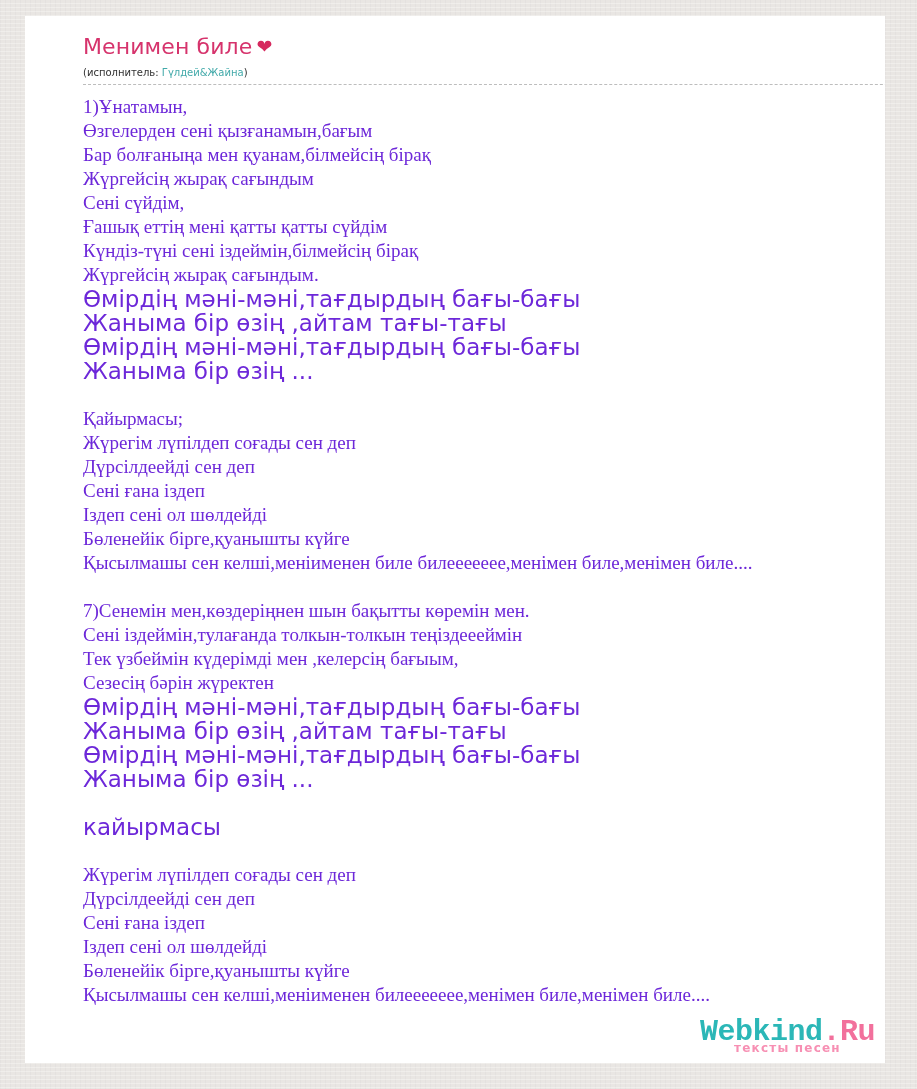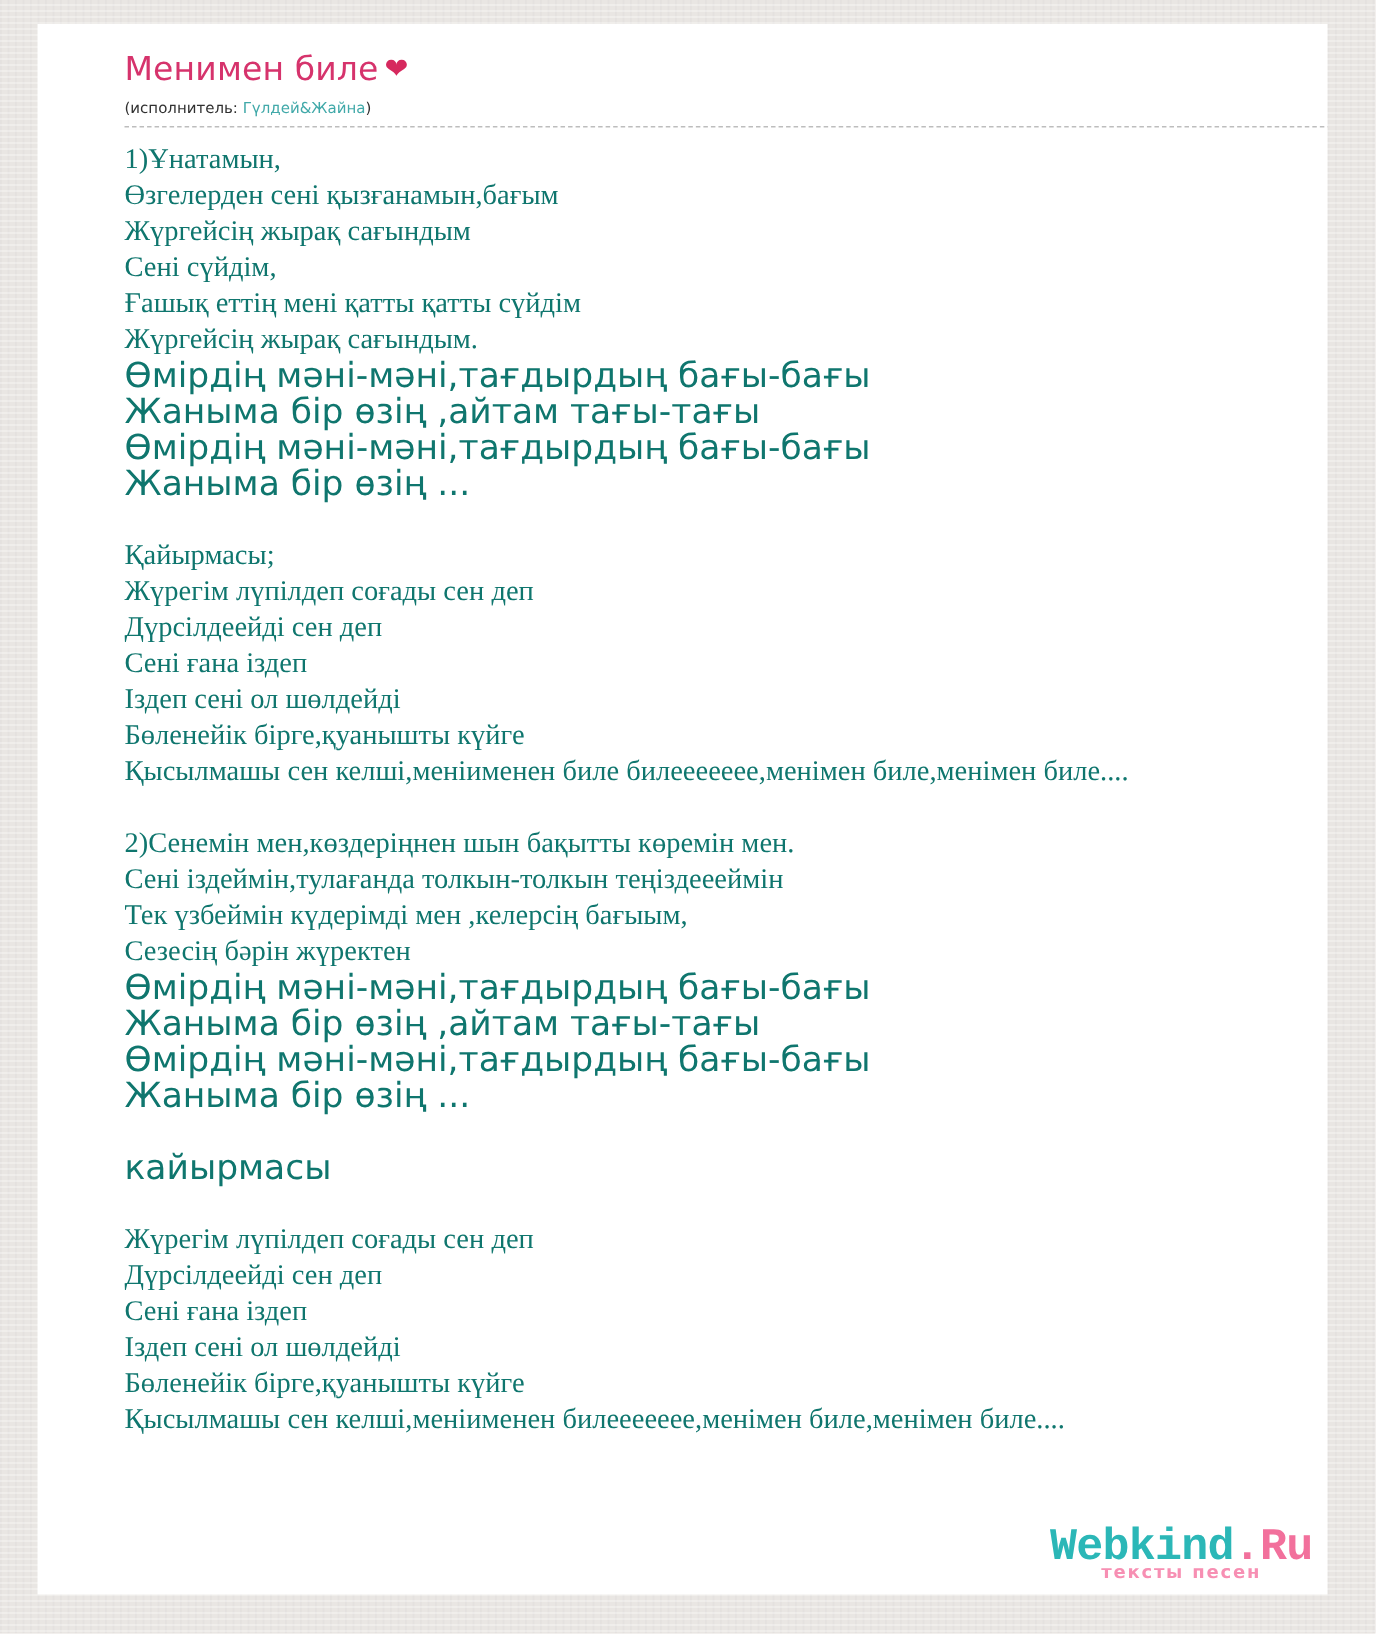--- a/index.html
+++ b/index.html
@@ -69,21 +69,21 @@
   }
   .artist-link {
     color: #41a9a9;
     text-decoration: none;
   }
 
   .lyrics {
     margin-top: 10px;
     font-size: 19px;
     line-height: 24px;
-    color: #0f766e;
+    color: #6d28d9;
     white-space: nowrap;
   }
   .lyric-line {
     height: 24px;
     white-space: nowrap;
     font-family: "Liberation Serif", serif;
   }
   
   .lyric-line.sans {
     font-family: "DejaVu Sans", sans-serif;
@@ -130,38 +130,40 @@
       <span>Менимен биле</span><span class="heart-icon">❤</span>
     </h1>
 
     <div class="artist-row">
       <span>(исполнитель: </span><a class="artist-link" href="#">Гүлдей&amp;Жайна</a><span>)</span>
     </div>
 
     <div class="lyrics" id="lyrics-container">
         <div class="lyric-line">1)Ұнатамын,</div>
         <div class="lyric-line">Өзгелерден сені қызғанамын,бағым</div>
+        <div class="lyric-line">Бар болғаныңа мен қуанам,білмейсің бірақ</div>
         <div class="lyric-line">Жүргейсің жырақ сағындым</div>
         <div class="lyric-line">Сені сүйдім,</div>
         <div class="lyric-line">Ғашық еттің мені қатты қатты сүйдім</div>
+        <div class="lyric-line">Күндіз-түні сені іздеймін,білмейсің бірақ</div>
         <div class="lyric-line">Жүргейсің жырақ сағындым.</div>
         <div class="lyric-line sans">Өмірдің мәні-мәні,тағдырдың бағы-бағы</div>
         <div class="lyric-line sans">Жаныма бір өзің ,айтам тағы-тағы</div>
         <div class="lyric-line sans">Өмірдің мәні-мәні,тағдырдың бағы-бағы</div>
         <div class="lyric-line sans">Жаныма бір өзің ...</div>
         <div class="lyric-line blank"></div>
         <div class="lyric-line">Қайырмасы;</div>
         <div class="lyric-line">Жүрегім лүпілдеп соғады сен деп</div>
         <div class="lyric-line">Дүрсілдеейді сен деп</div>
         <div class="lyric-line">Сені ғана іздеп</div>
         <div class="lyric-line">Іздеп сені ол шөлдейді</div>
         <div class="lyric-line">Бөленейік бірге,қуанышты күйге</div>
         <div class="lyric-line">Қысылмашы сен келші,меніименен биле билеееееее,менімен биле,менімен биле....</div>
         <div class="lyric-line blank"></div>
-        <div class="lyric-line">2)Сенемін мен,көздеріңнен шын бақытты көремін мен.</div>
+        <div class="lyric-line">7)Сенемін мен,көздеріңнен шын бақытты көремін мен.</div>
         <div class="lyric-line">Сені іздеймін,тулағанда толкын-толкын теңіздеееймін</div>
         <div class="lyric-line">Тек үзбеймін күдерімді мен ,келерсің бағыым,</div>
         <div class="lyric-line">Сезесің бәрін жүректен</div>
         <div class="lyric-line sans">Өмірдің мәні-мәні,тағдырдың бағы-бағы</div>
         <div class="lyric-line sans">Жаныма бір өзің ,айтам тағы-тағы</div>
         <div class="lyric-line sans">Өмірдің мәні-мәні,тағдырдың бағы-бағы</div>
         <div class="lyric-line sans">Жаныма бір өзің ...</div>
         <div class="lyric-line blank"></div>
         <div class="lyric-line sans">кайырмасы</div>
         <div class="lyric-line blank"></div>

